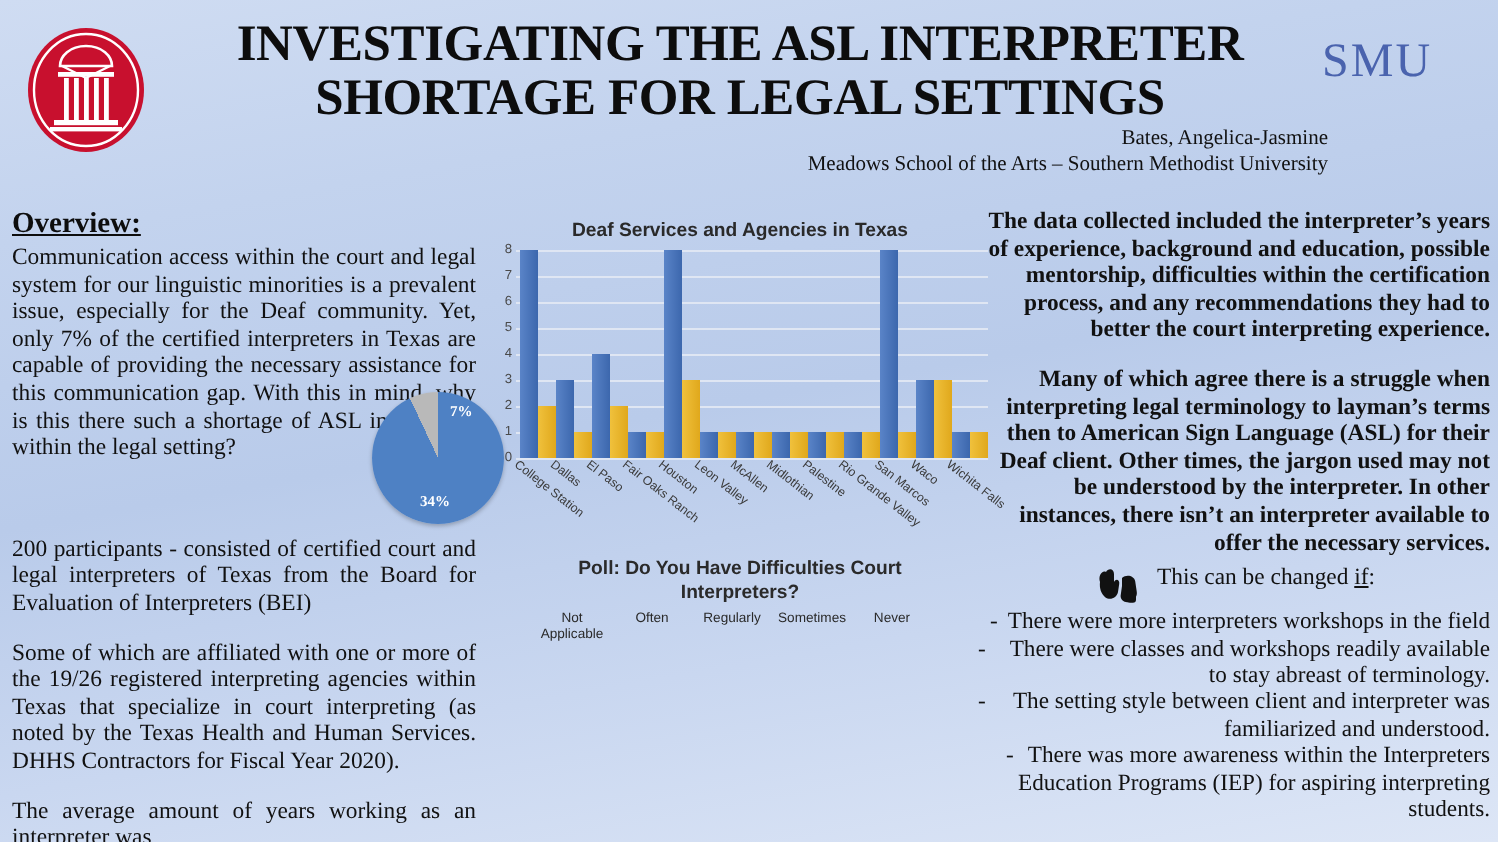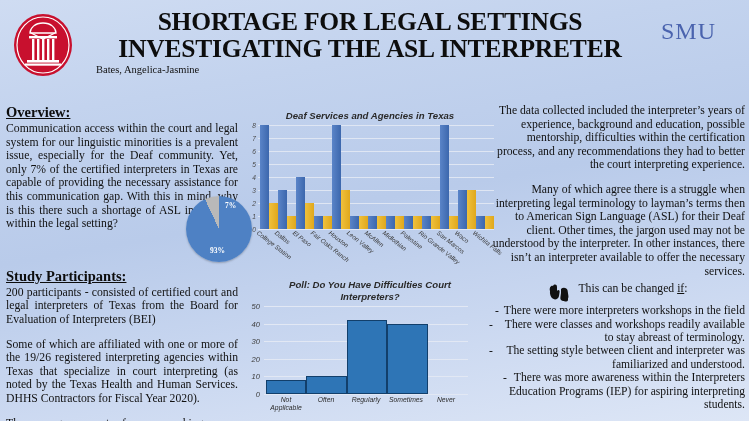--- a/index.html
+++ b/index.html
@@ -22,58 +22,58 @@
     letter-spacing:-0.2px;color:#0d0d0d;
     white-space:nowrap;
   }
   .smu{
     position:absolute;left:661px;top:18px;
     font-family:"Liberation Serif", serif;
     font-size:24px;font-weight:normal;letter-spacing:1px;
     color:#4a63ae;
   }
   .byline{
-    position:absolute;left:96px;top:63px;width:580px;text-align:left;
+    position:absolute;left:84px;top:63px;width:580px;text-align:right;
     font-size:10.5px;line-height:13px;color:#111;
   }
 
   
   .col-left{position:absolute;left:6px;top:104px;width:232px;}
   .col-mid{position:absolute;left:244px;top:110px;width:252px;}
   .col-right{position:absolute;left:489px;top:104px;width:256px;}
 
   h2.sec{
     font-size:14.5px;font-weight:bold;margin:0 0 1px 0;
     text-decoration:underline;color:#0d0d0d;
   }
   .col-right h2.sec{text-align:center;}
   p.body{
     margin:0 0 2px 0;
     font-size:11.7px;line-height:13.6px;
     text-align:justify;
     color:#111;
   }
-  .col-right p.body{text-align:right;}
+  .col-right p.body{text-align:right;font-weight:bold;}
   .gap{height:9px;}
   .u{text-decoration:underline;}
   .it{}
 
   
   .pie-wrap{position:absolute;left:186px;top:196px;width:66px;height:66px;}
   .pie{
     width:66px;height:66px;border-radius:50%;
     background:conic-gradient(#4e81c4 0deg 334.8deg,#b9b9b9 334.8deg 360deg);
     box-shadow:0 1px 2px rgba(0,0,0,.25);
   }
   .pie-lbl{position:absolute;font-size:7.5px;font-weight:bold;color:#fff;}
   .pie-lbl.a{left:39px;top:5px;}
   .pie-lbl.b{left:24px;top:50px;}
 
   
-  .chart{position:relative;width:252px;font-style:italic;}
+  .chart{position:relative;width:252px;}
   .chart-title{
     font-family:"Liberation Sans", sans-serif;
     font-size:9.6px;font-weight:bold;text-align:center;color:#2a2a2a;
     line-height:12px;margin-bottom:3px;
   }
   .plot{position:relative;}
   .ylab{
     position:absolute;left:0;width:12px;text-align:right;
     font-family:"Liberation Sans", sans-serif;font-size:6.6px;color:#4a4a4a;
     transform:translateY(-50%);
@@ -143,50 +143,50 @@
         <rect x="25" y="27" width="2.4" height="21" fill="#fff"></rect>
         <rect x="30" y="27" width="2.4" height="21" fill="#fff"></rect>
         <rect x="35" y="27" width="2.4" height="21" fill="#fff"></rect>
         <rect x="40" y="27" width="2.4" height="21" fill="#fff"></rect>
         <rect x="15" y="48" width="32" height="2.6" fill="#fff"></rect>
         <rect x="13" y="51.5" width="36" height="2.2" fill="#fff"></rect>
       </svg>
     </div>
 
     <div class="title-wrap">
+      <div class="title"><span>INVESTIGATING THE ASL INTERPRETER</span></div>
       <div class="title l2"><span>SHORTAGE FOR LEGAL SETTINGS</span></div>
-      <div class="title"><span>INVESTIGATING THE ASL INTERPRETER</span></div>
     </div>
 
     <div class="smu">SMU</div>
 
     <div class="byline">
       <div>Bates, Angelica-Jasmine</div>
+      <div>Meadows School of the Arts – Southern Methodist University</div>
     </div>
   </div>
 
   <div class="col-left">
     <h2 class="sec">Overview:</h2>
     <p class="body">Communication access within the court and legal system for our linguistic minorities is a prevalent issue, especially for the Deaf community. Yet, only 7% of the certified interpreters in Texas are capable of providing the necessary assistance for this communication gap. With this in mind, why is this there such a shortage of ASL interpreters within the legal setting?</p>
 
     <div class="gap"></div>
     <div style="height:26px"></div>
 
-    <h2 class="sec">Study Participants:</h2>
     <p class="body">200 participants - consisted of certified court and legal interpreters of Texas from the Board for Evaluation of Interpreters (BEI)</p>
     <div class="gap"></div>
     <p class="body"><span>Some of which are affiliated with one or more of the 19/26 registered interpreting agencies within Texas that specialize in court interpreting (as noted by the Texas Health and Human Services. </span><span class="it">DHHS Contractors for Fiscal Year 2020).</span></p>
     <div class="gap"></div>
     <p class="body"><span>The average amount of years working as an interpreter was </span></p>
   </div>
 
   <div class="pie-wrap">
     <div class="pie"></div>
     <div class="pie-lbl a">7%</div>
-    <div class="pie-lbl b">93%</div>
+    <div class="pie-lbl b">34%</div>
   </div>
 
   <div class="col-mid">
 
     <div class="chart">
       <div class="chart-title">Deaf Services and Agencies in Texas</div>
       <div class="plot" id="plot1" style="height:104px;">
           <div class="grid-line" style="top: 0px;"></div>
           <div class="ylab" style="top: 0px;">8</div>
           <div class="grid-line" style="top: 13px;"></div>
@@ -249,41 +249,20 @@
           <div class="xlab" style="left: 198px;">Waco</div>
           <div class="xlab" style="left: 216px;">Wichita Falls</div>
         </div>
     </div>
 
     <div class="chart" style="margin-top:6px;">
       <div class="chart-title">
         <span>Poll: Do You Have Difficulties Court</span><br>
         <span>Interpreters?</span>
       </div>
-      <div class="poll-plot" id="plot2">
-          <div class="poll-grid" style="top: 0px;"></div>
-          <div class="poll-y" style="top: 0px;">50</div>
-          <div class="poll-grid" style="top: 17.6px;"></div>
-          <div class="poll-y" style="top: 17.6px;">40</div>
-          <div class="poll-grid" style="top: 35.2px;"></div>
-          <div class="poll-y" style="top: 35.2px;">30</div>
-          <div class="poll-grid" style="top: 52.8px;"></div>
-          <div class="poll-y" style="top: 52.8px;">20</div>
-          <div class="poll-grid" style="top: 70.4px;"></div>
-          <div class="poll-y" style="top: 70.4px;">10</div>
-          <div class="poll-grid" style="top: 88px;"></div>
-          <div class="poll-y" style="top: 88px;">0</div>
-          <div class="poll-bars">
-            <div class="poll-bar" style="height: 14.08px;"></div>
-            <div class="poll-bar" style="height: 17.6px;"></div>
-            <div class="poll-bar" style="height: 73.92px;"></div>
-            <div class="poll-bar" style="height: 70.4px;"></div>
-            <div class="poll-bar zero" style="height: 0px;"></div>
-          </div>
-        </div>
       <div class="poll-xlabs" id="xlabs2">
           <div class="poll-x">Not Applicable</div>
           <div class="poll-x">Often</div>
           <div class="poll-x">Regularly</div>
           <div class="poll-x">Sometimes</div>
           <div class="poll-x">Never</div>
         </div>
     </div>
   </div>
 

